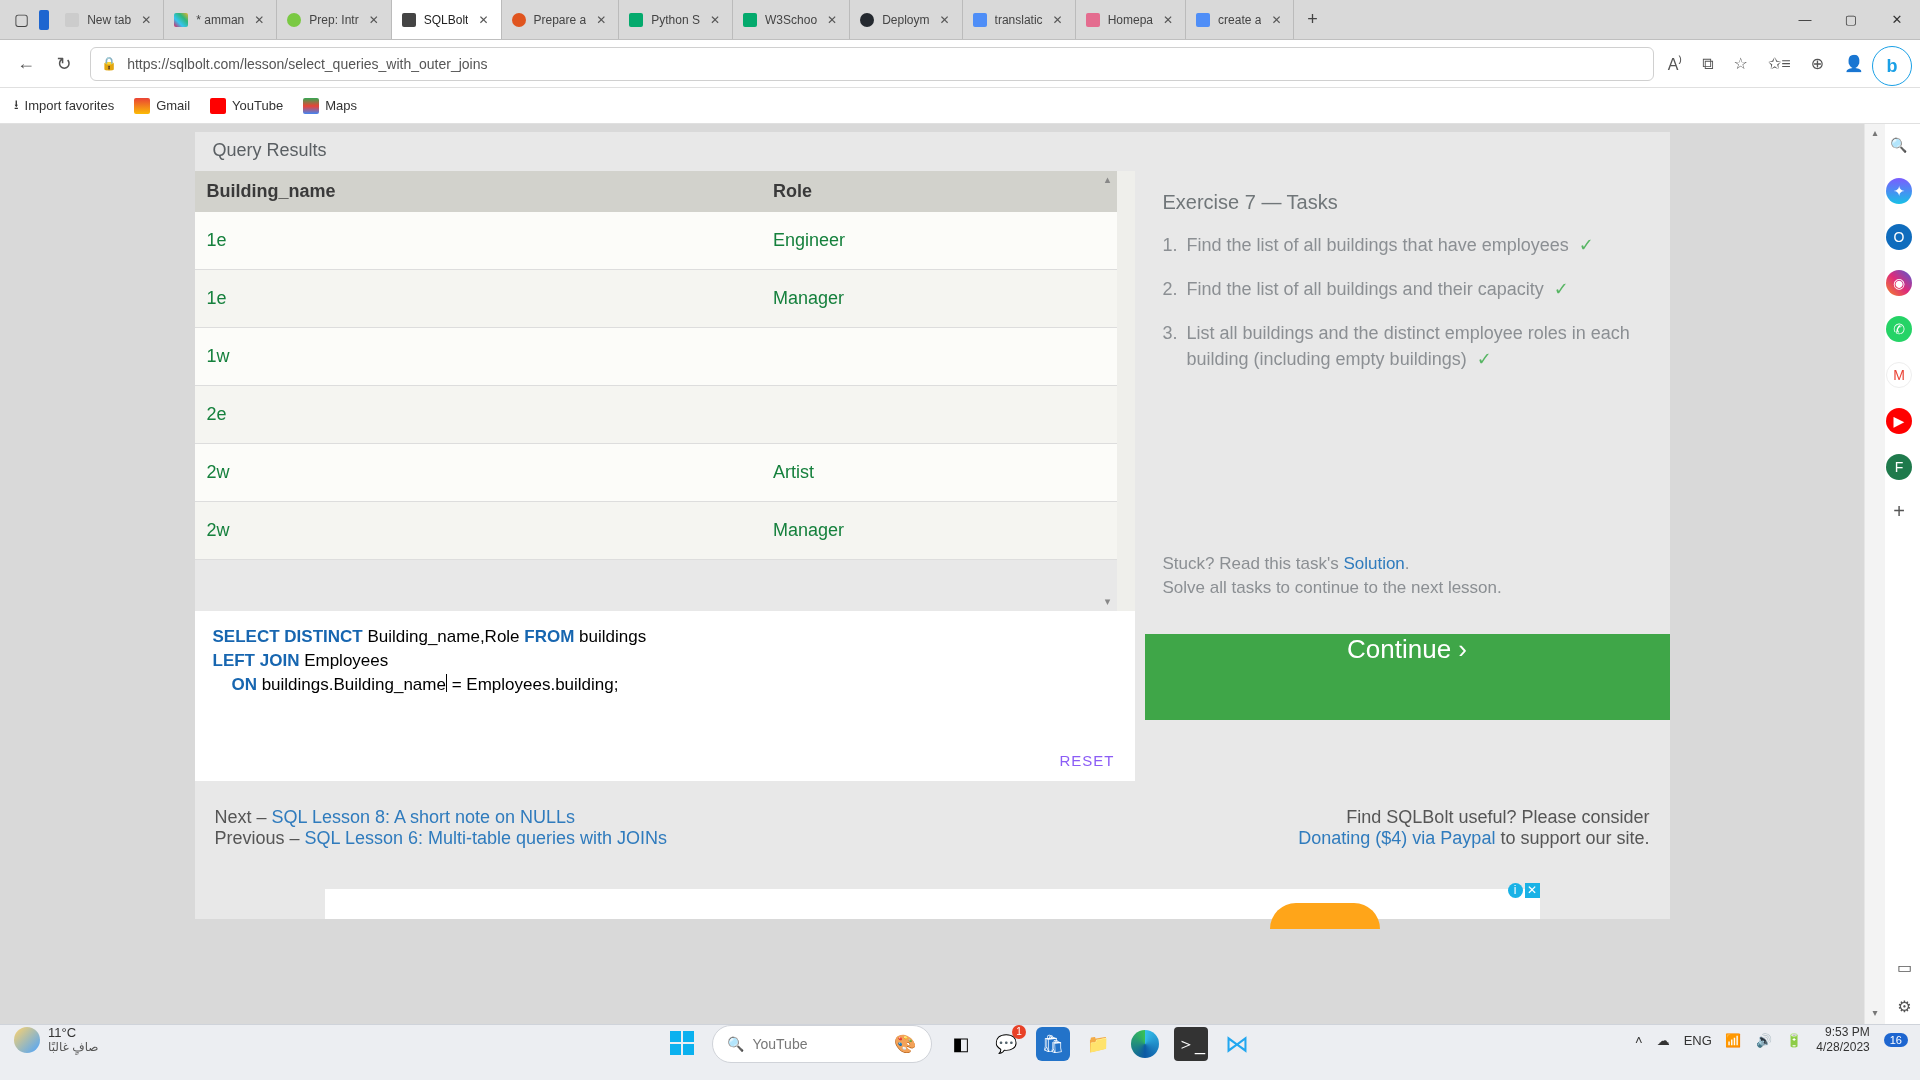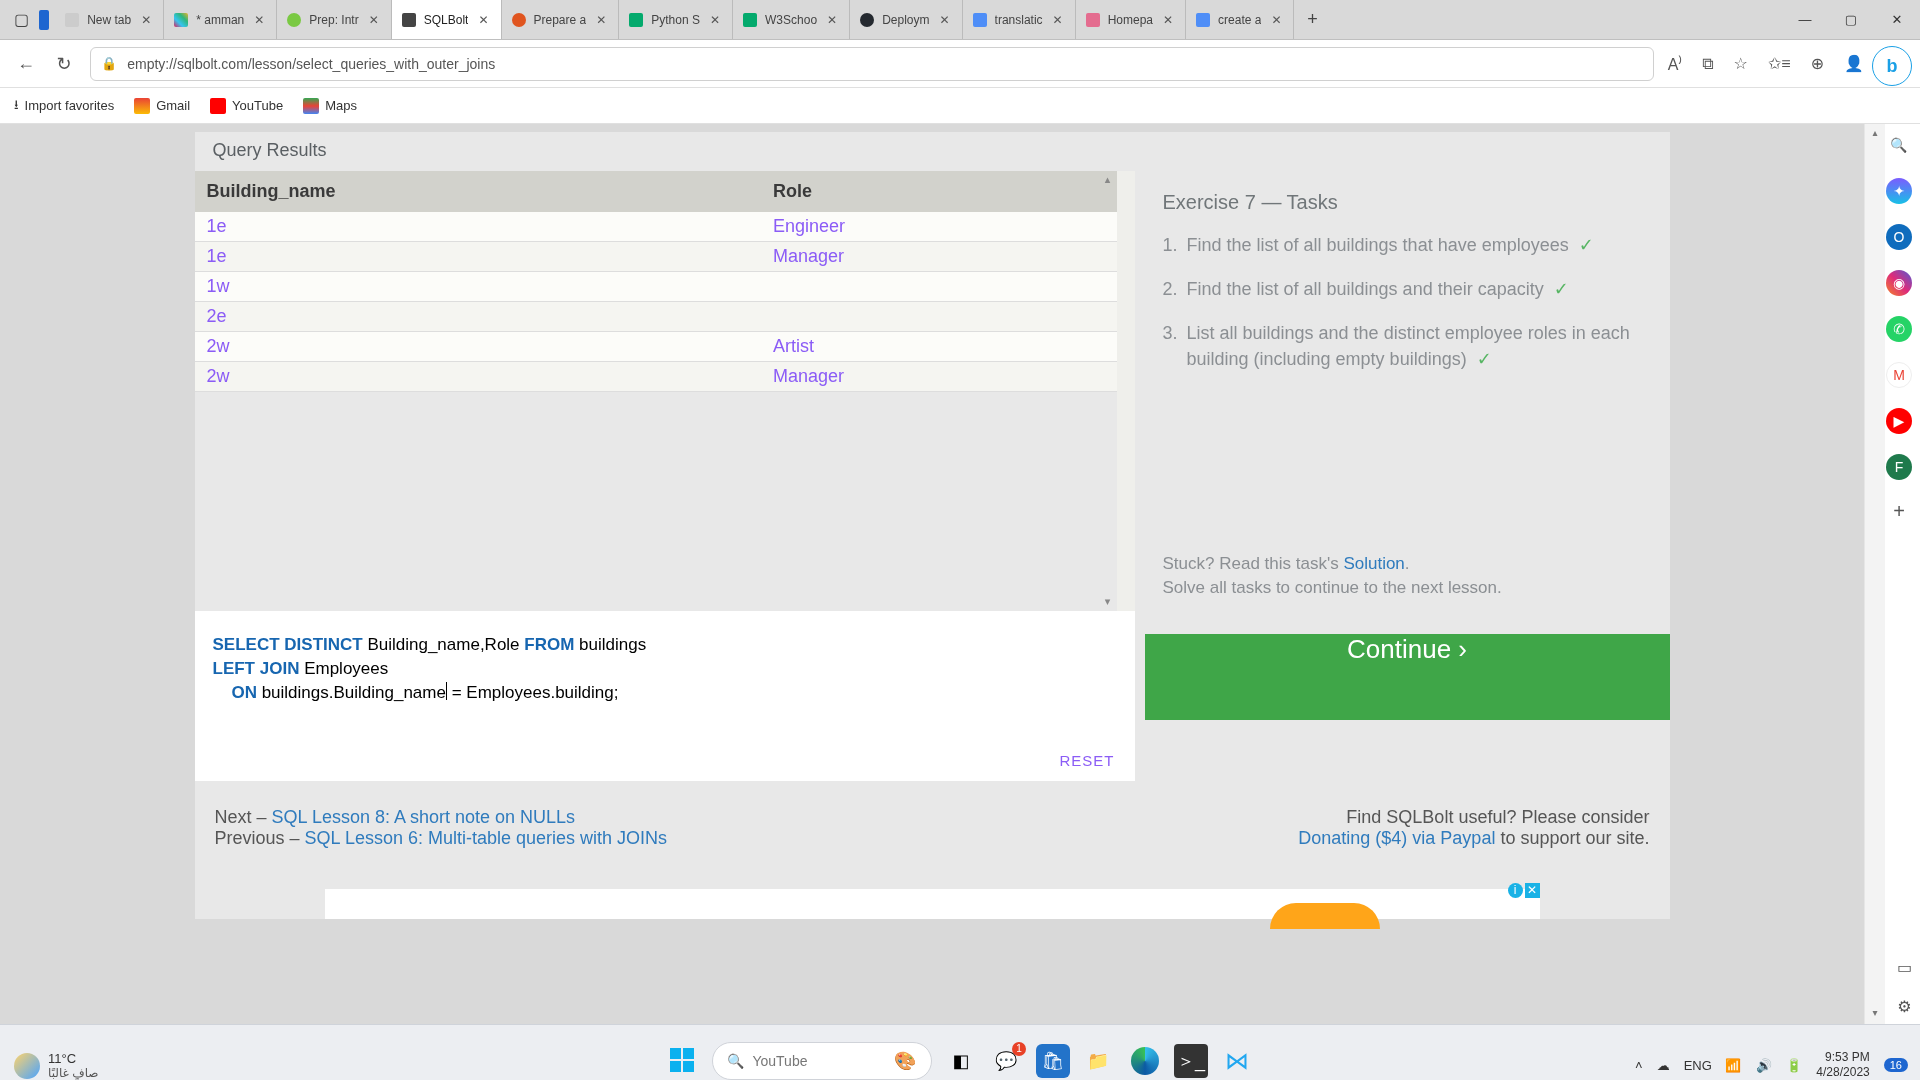--- a/index.html
+++ b/index.html
@@ -35,29 +35,29 @@
 .page{width:1475px;margin:8px auto;background:#e8e8e8}
 
 .results-label{font-size:18px;color:#5a5f63;padding:8px 18px 10px}
 .work{display:flex;gap:10px;padding:0 0 0 0}
 .leftcol{flex:0 0 940px;background:#e8e8e8}
 .rightcol{flex:1;background:#e8e8e8;padding:10px 0 0 0}
 
 
 table{width:100%;border-collapse:collapse;font-size:18px}
 thead th{background:#d2d2cc;color:#3a3a3a;text-align:left;padding:10px 12px;font-weight:600;font-size:18px}
-tbody td{padding:4px 12px;color:#8b5cf6;border-bottom:1px solid #ddd}
+tbody td{padding:18px 12px;color:#15803d;border-bottom:1px solid #ddd}
 tbody tr:nth-child(even){background:#f5f5f1}
 tbody tr:nth-child(odd){background:#fcfcf9}
 .table-wrap{position:relative;border-right:18px solid #efefeb;height:440px}
 .table-scroll-up,.table-scroll-down{position:absolute;right:2px;width:14px;height:14px;font-size:11px;color:#888;text-align:center}
 .table-scroll-up{top:2px}.table-scroll-down{bottom:2px}
 
 
-.editor{background:#fff;height:170px;padding:22px 18px;font-family:Consolas,monospace;font-size:17px;line-height:24px;position:relative}
+.editor{background:#fff;height:170px;padding:14px 18px;font-family:Consolas,monospace;font-size:17px;line-height:24px;position:relative}
 .kw{color:#1766b0;font-weight:600}
 .editor .reset{position:absolute;right:20px;bottom:8px;color:#8b5cf6;font-size:15px;letter-spacing:1px}
 .caret{border-right:1px solid #000;animation:blink 1s steps(1) infinite;display:inline-block;height:18px;vertical-align:-2px}
 @keyframes blink{50%{border-color:transparent}}
 
 
 .tasks-title{font-size:20px;color:#707679;margin:10px 18px 18px}
 .tasklist{list-style:none;padding:0 18px;font-size:18px;color:#8b8f93}
 .tasklist li{display:flex;gap:6px;margin-bottom:18px;line-height:26px}
 .tasklist .num{min-width:18px}
@@ -82,21 +82,21 @@
 .vscroll .arrow{position:absolute;left:3px;width:14px;height:14px;font-size:10px;color:#777;text-align:center}
 .vscroll .arrow.up{top:3px}.vscroll .arrow.down{bottom:3px}
 .sidebar-icons{position:absolute;right:8px;top:8px;display:flex;flex-direction:column;gap:20px;align-items:center}
 .sidebar-icons .ico{width:26px;height:26px;border-radius:50%;display:flex;align-items:center;justify-content:center;font-size:14px;color:#fff}
 .sidebar-bottom{position:absolute;right:8px;bottom:8px;display:flex;flex-direction:column;gap:20px;align-items:center;color:#555}
 
 
 .bing{position:absolute;right:8px;top:46px;width:40px;height:40px;border:1px solid #1aa0e6;border-radius:50%;display:flex;align-items:center;justify-content:center;color:#1aa0e6;font-weight:bold;font-size:18px;background:#fff}
 
 
-.taskbar{position:absolute;left:0;right:0;bottom:0;height:56px;background:#eceef2;border-top:1px solid #cfd3da;display:flex;align-items:flex-end}
+.taskbar{position:absolute;left:0;right:0;bottom:0;height:56px;background:#eceef2;border-top:1px solid #cfd3da;display:flex;align-items:flex-start}
 .weather{display:flex;align-items:center;gap:8px;padding:0 14px;font-size:13px;color:#333}
 .weather .sun{width:26px;height:26px;border-radius:50%;background:linear-gradient(135deg,#ffd36b,#4aa3ff)}
 .tb-center{position:absolute;left:50%;transform:translateX(-50%);display:flex;align-items:center;gap:12px}
 .tb-ico{width:34px;height:34px;border-radius:4px;display:flex;align-items:center;justify-content:center;font-size:18px}
 .search-pill{width:220px;height:38px;background:#fff;border:1px solid #d0d3d9;border-radius:20px;display:flex;align-items:center;padding:0 14px;gap:8px;color:#777;font-size:14px}
 .tray{position:absolute;right:12px;display:flex;align-items:center;gap:14px;font-size:13px;color:#333}
 .tray .clock{text-align:right;line-height:15px;font-size:12px}
 .notif{background:#1e66d0;color:#fff;border-radius:10px;font-size:11px;padding:1px 6px}
 
 svg{display:block}
@@ -172,21 +172,21 @@
     <div>▢</div>
     <div>✕</div>
   </div>
 </div>
 
 <div class="addrbar">
   <div class="navbtn">←</div>
   <div class="navbtn">↻</div>
   <div class="urlbox">
     <span class="lock">🔒</span>
-    <span>empty://sqlbolt.com/lesson/select_queries_with_outer_joins</span>
+    <span>https://sqlbolt.com/lesson/select_queries_with_outer_joins</span>
   </div>
   <div class="addr-icons">
     <span>A⁾</span>
     <span>⧉</span>
     <span>☆</span>
     <span>✩≡</span>
     <span>⊕</span>
     <span>👤</span>
     <span>⋯</span>
   </div>

